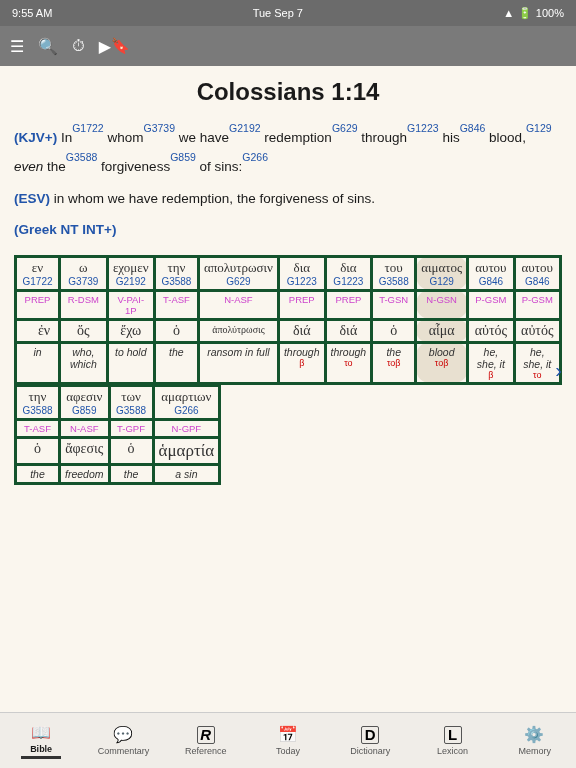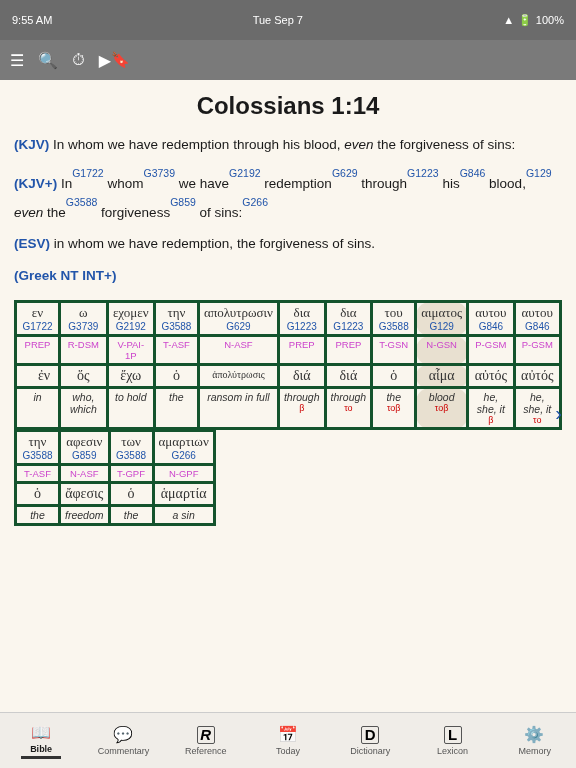--- a/index.html
+++ b/index.html
@@ -15,21 +15,21 @@
     }
     
     .status-bar {
       background: #6b6b6b;
       color: white;
       font-size: 11px;
       padding: 4px 12px;
       display: flex;
       justify-content: space-between;
       align-items: center;
-      height: 40px;
+      height: 26px;
     }
     .status-right { display: flex; align-items: center; gap: 4px; }
     
     .nav-bar {
       background: #7a7a7a;
       display: flex;
       align-items: center;
       height: 40px;
       padding: 0 10px;
     }
@@ -145,24 +145,20 @@
     <span class="nav-icon">🔍</span>
     <span class="nav-icon">⏱</span>
     <span class="nav-icon">▶</span>
   </div>
   <span class="nav-icons-right">🔖</span>
 </div>
 
 <div class="content">
   <div class="verse-title">Colossians 1:14</div>
 
-  <div class="verse-block">
-    <a class="ref tag-kjv">(KJV)</a>
-    <span> In whom we have redemption through his blood, <em>even</em> the forgiveness of sins:</span>
-  </div>
 
   <div class="verse-block">
     <a class="ref tag-kjv">(KJV+)</a>
     <span> In<sup><a class="strongs">G1722</a></sup> whom<sup><a class="strongs">G3739</a></sup> we have<sup><a class="strongs">G2192</a></sup> redemption<sup><a class="strongs">G629</a></sup> through<sup><a class="strongs">G1223</a></sup> his<sup><a class="strongs">G846</a></sup> blood,<sup><a class="strongs">G129</a></sup> <em>even</em> the<sup><a class="strongs">G3588</a></sup> forgiveness<sup><a class="strongs">G859</a></sup> of sins:<sup><a class="strongs">G266</a></sup></span>
   </div>
 
   <div class="verse-block">
     <a class="ref tag-esv">(ESV)</a>
     <span> in whom we have redemption, the forgiveness of sins.</span>
   </div>
@@ -302,21 +298,21 @@
               <span class="parse-code">T-GPF</span>
             </td>
           <td>
               <span class="parse-code">N-GPF</span>
             </td>
         </tr>
         <tr>
           <td><span class="greek-word" style="font-size:14px;">ὁ</span></td>
           <td><span class="greek-word" style="font-size:14px;">ἄφεσις</span></td>
           <td><span class="greek-word" style="font-size:14px;">ὁ</span></td>
-          <td><span class="greek-word" style="font-size:14px;">ἁμαρτία</span></td>
+          <td><span class="greek-word" style="font-size:17px;">ἁμαρτία</span></td>
         </tr>
         <tr>
           <td>
               <span class="gloss">the</span>
             </td>
           <td>
               <span class="gloss">freedom</span>
             </td>
           <td>
               <span class="gloss">the</span>

